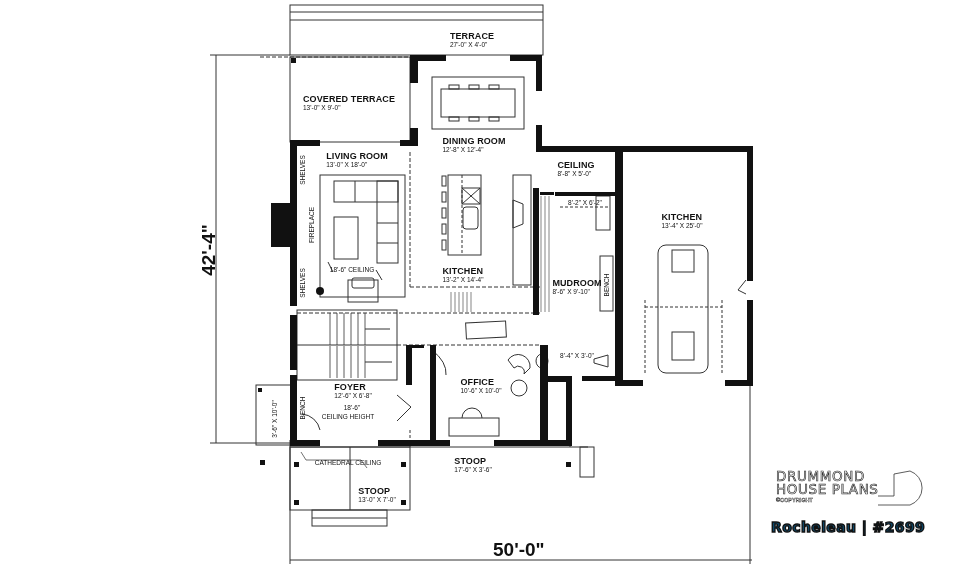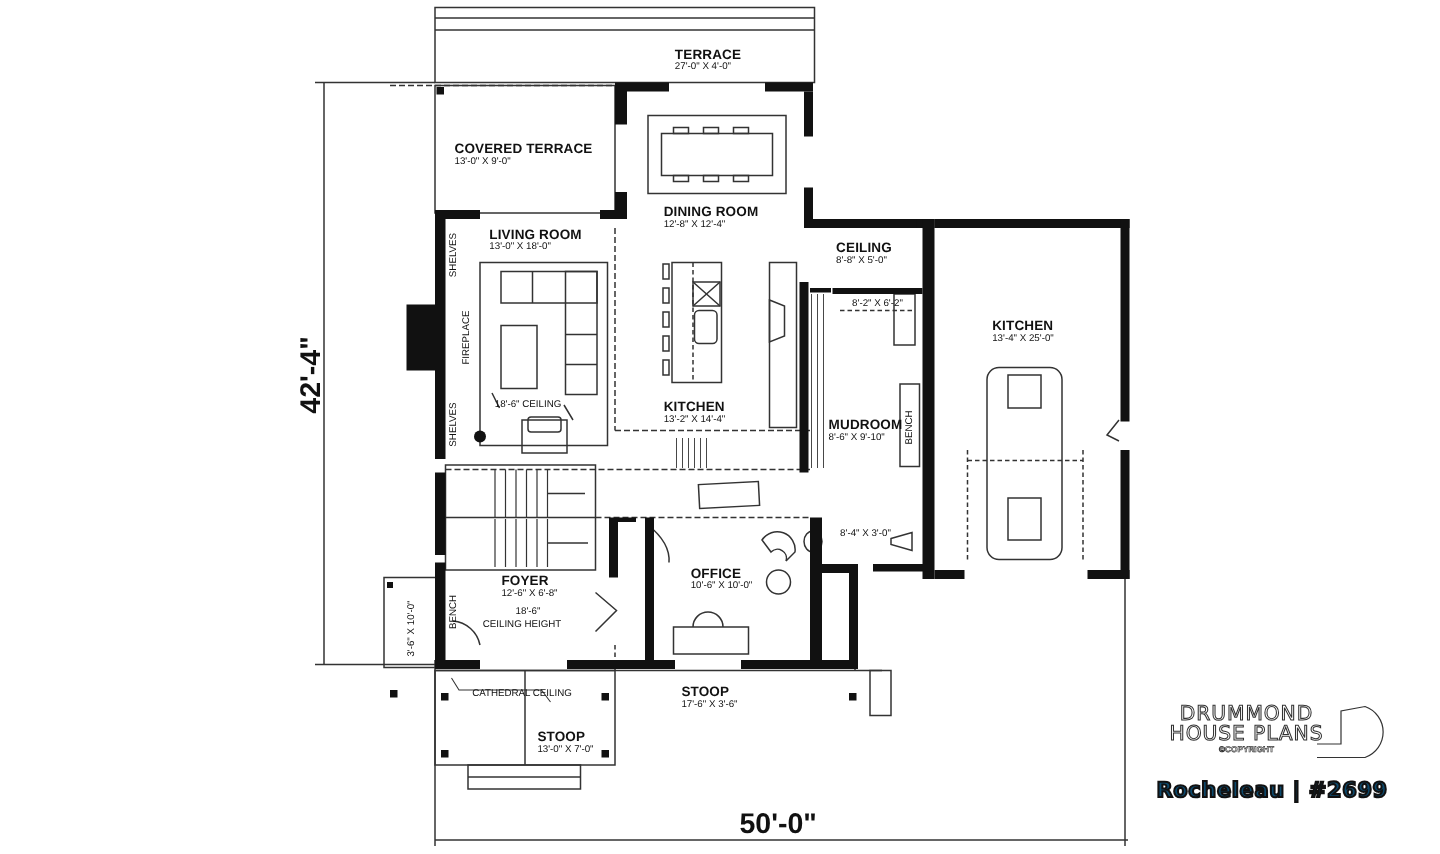--- a/index.html
+++ b/index.html
@@ -5,21 +5,21 @@
   html, body { margin: 0; padding: 0; background: #ffffff; }
   body { width: 960px; height: 569px; position: relative; overflow: hidden; font-family: "Liberation Sans", sans-serif; color: #111; }
   #plan { position: absolute; left: 0; top: 0; width: 960px; height: 569px; }
   .lbl { position: absolute; text-align: left; white-space: nowrap; transform: translateX(-50%); line-height: 1; }
   .room-name { font-weight: bold; font-size: 9px; letter-spacing: 0.1px; }
   .room-dim { font-size: 6.5px; margin-top: 1px; }
   .small { font-size: 6.5px; }
   .vert { position: absolute; white-space: nowrap; font-size: 6.5px; transform: translate(-50%, -50%) rotate(-90deg); line-height: 1; }
   .dim-big { position: absolute; font-weight: bold; font-size: 19px; white-space: nowrap; line-height: 1; }
   .dim-big.vertical { transform: translate(-50%, -50%) rotate(-90deg); }
-  .brand { position: absolute; left: 776px; top: 470px; width: 110px; text-align: center; }
+  .brand { position: absolute; left: 776px; top: 470px; width: 110px; text-align: left; }
   .brand-line { font-size: 13.5px; letter-spacing: 0.6px; color: #fff; -webkit-text-stroke: 0.7px #333; line-height: 13px; font-family: "DejaVu Sans", sans-serif; }
   .brand-copy { font-size: 5.5px; color: #fff; -webkit-text-stroke: 0.4px #333; font-weight: bold; margin-top: 1px; }
   .plan-title { position: absolute; left: 771px; top: 519px; font-size: 14px; font-weight: bold; color: #0c4a6e; -webkit-text-stroke: 1.4px #111; letter-spacing: 0.4px; white-space: nowrap; font-family: "DejaVu Sans", sans-serif; }
 </style>
 </head>
 <body>
 
 <svg id="plan" viewBox="0 0 960 569" xmlns="http://www.w3.org/2000/svg">
   <g fill="none" stroke="#333" stroke-width="1">
 

